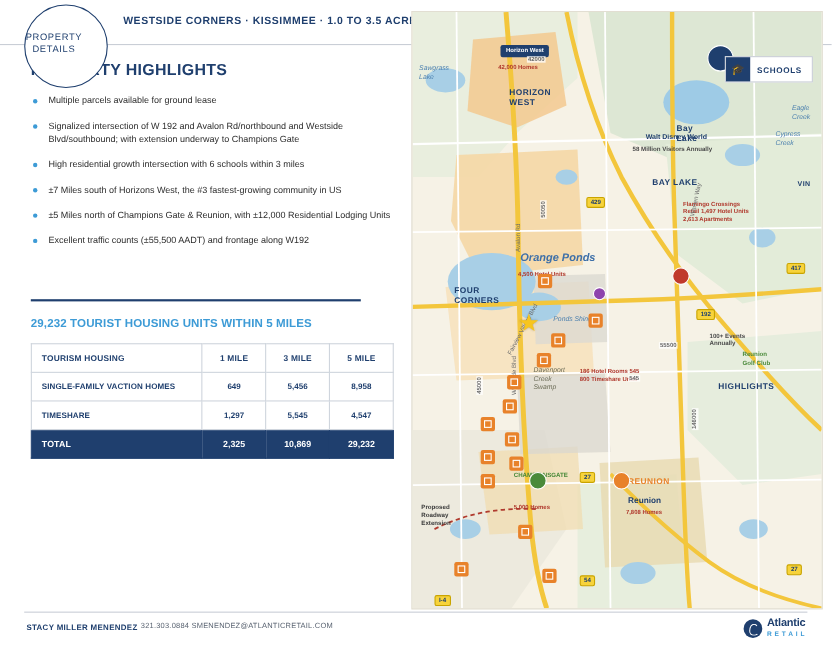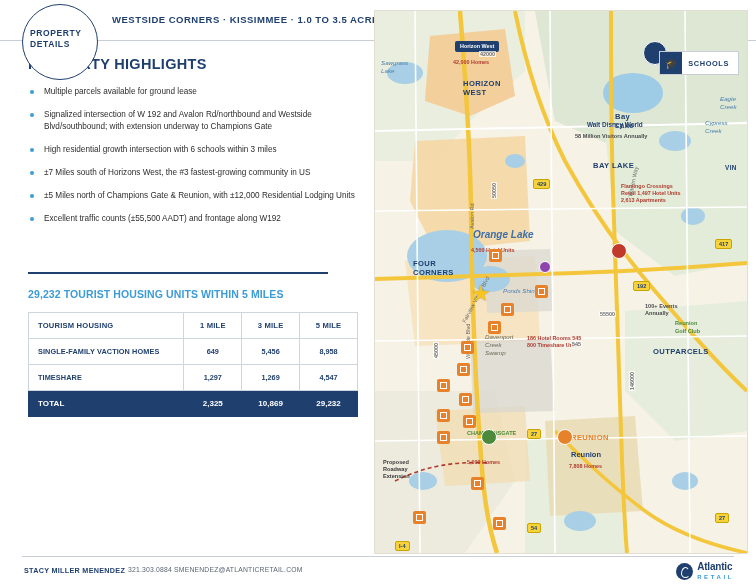--- a/index.html
+++ b/index.html
@@ -34,25 +34,26 @@
     top: 4px;
     width: 74px;
     height: 74px;
     border-radius: 50%;
     border: 1.5px solid #1f3f6e;
     background: #ffffff;
     z-index: 6;
   }
   .logo-text {
     position: absolute;
-    left: 30px;
+    left: 19px;
     top: 28px;
     width: 60px;
+    text-align: center;
     font-size: 8.5px;
-    font-weight: bold;
+    font-weight: normal;
     letter-spacing: 0.6px;
     color: #1f3f6e;
     line-height: 11px;
     z-index: 7;
   }
   .header-title {
     position: absolute;
     left: 112px;
     top: 14px;
     font-size: 9.5px;
@@ -415,21 +416,21 @@
       <tbody>
         <tr>
           <td class="col-label">SINGLE-FAMILY VACTION HOMES</td>
           <td class="col-num">649</td>
           <td class="col-num">5,456</td>
           <td class="col-num">8,958</td>
         </tr>
         <tr>
           <td class="col-label">TIMESHARE</td>
           <td class="col-num">1,297</td>
-          <td class="col-num">1,269</td>
+          <td class="col-num">5,545</td>
           <td class="col-num">4,547</td>
         </tr>
         <tr class="total">
           <td class="col-label">TOTAL</td>
           <td class="col-num">2,325</td>
           <td class="col-num">10,869</td>
           <td class="col-num">29,232</td>
         </tr>
       </tbody>
     </table>
@@ -493,27 +494,27 @@
     <div class="map-label lbl-city" style="left:88px; top:68px; white-space:pre-line;">HORIZON
 WEST</div>
     <div class="map-label lbl-city" style="left:240px; top:101px; white-space:pre-line;">Bay
 Lake</div>
     <div class="map-label lbl-place" style="left:212px; top:110px; color:#1f3f6e;">Walt Disney World</div>
     <div class="map-label lbl-note" style="left:200px; top:122px;">58 Million Visitors Annually</div>
     <div class="map-label lbl-city" style="left:218px; top:150px;">BAY LAKE</div>
     <div class="map-label lbl-dev" style="left:246px; top:172px; white-space:pre-line;">Flamingo Crossings
 Retail 1,497 Hotel Units
 2,613 Apartments</div>
-    <div class="map-label lbl-orange" style="left:98px; top:218px;">Orange Lake</div>
+    <div class="map-label lbl-orange" style="left:98px; top:218px;">Orange Ponds</div>
     <div class="map-label lbl-dev" style="left:96px; top:236px;">4,500  Hotel  Units</div>
     <div class="map-label lbl-city" style="left:38px; top:248px; white-space:pre-line;">FOUR
 CORNERS</div>
     <div class="map-label lbl-note" style="left:270px; top:292px; white-space:pre-line;">100+ Events
 Annually</div>
-    <div class="map-label lbl-city" style="left:278px; top:336px;">OUTPARCELS</div>
+    <div class="map-label lbl-city" style="left:278px; top:336px;">HIGHLIGHTS</div>
     <div class="map-label lbl-city" style="left:196px; top:422px; color:#e8822a;">REUNION</div>
     <div class="map-label lbl-place" style="left:196px; top:440px; color:#1f3f6e; font-size:7.5px;">Reunion</div>
     <div class="map-label lbl-dev" style="left:194px; top:452px;">7,808 Homes</div>
     <div class="map-label lbl-place" style="left:92px; top:418px; color:#4a8a3a; font-size:5.6px;">CHAMPIONSGATE</div>
     <div class="map-label lbl-dev" style="left:92px; top:448px;">5,000 Homes</div>
     <div class="map-label lbl-water" style="left:110px; top:322px; white-space:pre-line; color:#6a6a55;">Davenport
 Creek
 Swamp</div>
     <div class="map-label lbl-dev" style="left:152px; top:324px; white-space:pre-line;">186 Hotel Rooms 545
 800 Timeshare Units</div>

